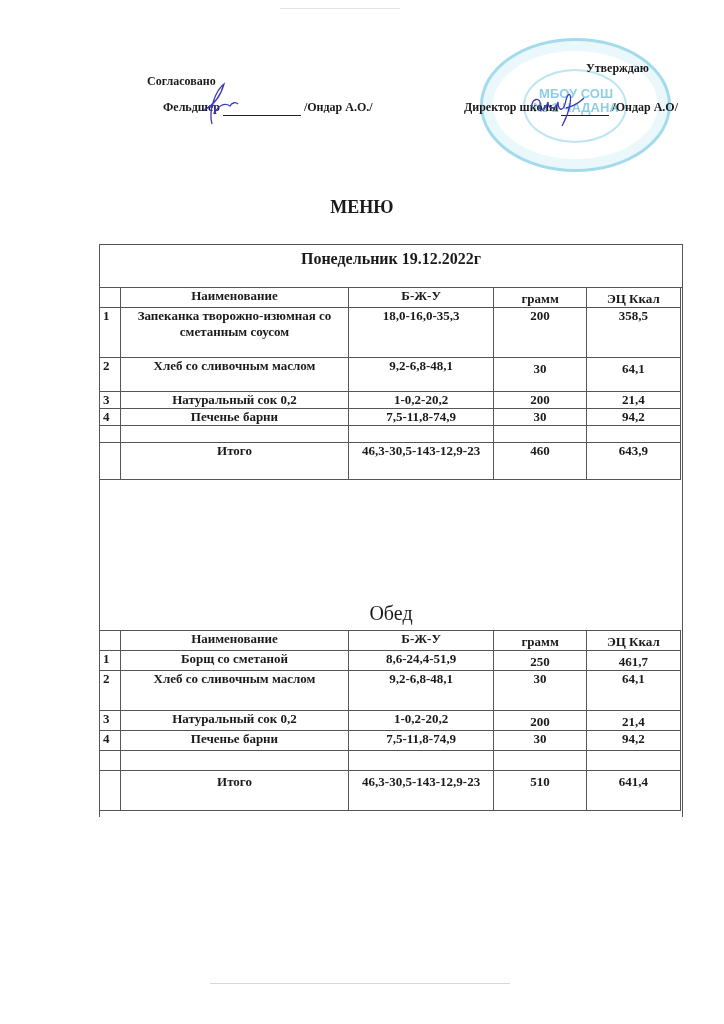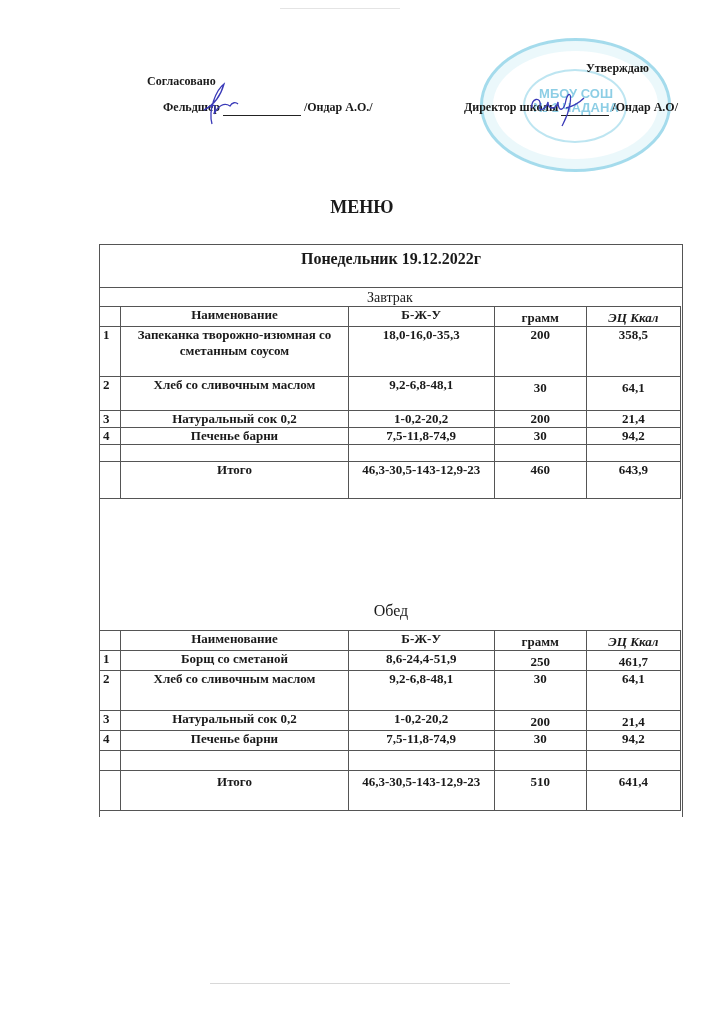--- a/index.html
+++ b/index.html
@@ -31,24 +31,24 @@
   .daybox { position: absolute; left: 0; top: 0; width: 582px; height: 42px; border-bottom: 1px solid #555; }
   .daybox span { position: absolute; top: 5px; left: 0; width: 582px; text-align: center; font-size: 16px; font-weight: bold; }
 
   table.menu { position: absolute; border-collapse: collapse; font-size: 13px; font-weight: bold; }
   table.menu td { border: 1px solid #555; padding: 0 3px; text-align: center; vertical-align: top; line-height: 16px; }
   table.menu td.num { text-align: left; width: 9px; }
   .col-num { width: 15px; }
   .col-name { width: 234px; }
   .col-bgu { width: 150px; }
   .col-g { width: 90px; }
-  .col-k { width: 93px; font-style: italic; }
+  .col-k { width: 93px; }
   .gram { padding-top: 3px !important; }
 
-  .lunch-title { position: absolute; left: 0; width: 582px; top: 357px; text-align: center; font-size: 16px; }
+  .lunch-title { position: absolute; left: 0; width: 582px; top: 357px; text-align: center; font-size: 20px; }
   .scan-dot { position: absolute; background: #bbb; }
 </style>
 </head>
 <body>
 
 <div class="abs hdr-text" style="left:108px; top:74px;">Согласовано</div>
 <div class="abs hdr-text" style="left:124px; top:100px;">
   <span>Фельдшер</span>
   <span class="sig-line" style="width:78px;">&nbsp;</span>
   <span>/Ондар А.О./</span>
@@ -74,23 +74,20 @@
 
 <div class="title">МЕНЮ</div>
 
 <div class="frame">
   <div class="daybox">
     <span>Понедельник 19.12.2022г</span>
   </div>
 
   <table class="menu" style="left:-1px; top:42px;">
     <tbody>
-        <tr>
-      <td colspan="5" style="font-weight:normal; font-size:14px; border-left:none; border-right:none; line-height:17px; padding-top:1px;">Завтрак</td>
-    </tr>
     <tr style="height:20px;">
       <td class="col-num"></td>
       <td class="col-name">Наименование</td>
       <td class="col-bgu">Б-Ж-У</td>
       <td class="col-g gram">грамм</td>
       <td class="col-k gram">ЭЦ Ккал</td>
     </tr>
     <tr style="height:50px;">
       <td class="num">1</td>
       <td>Запеканка творожно-изюмная со сметанным соусом</td>

